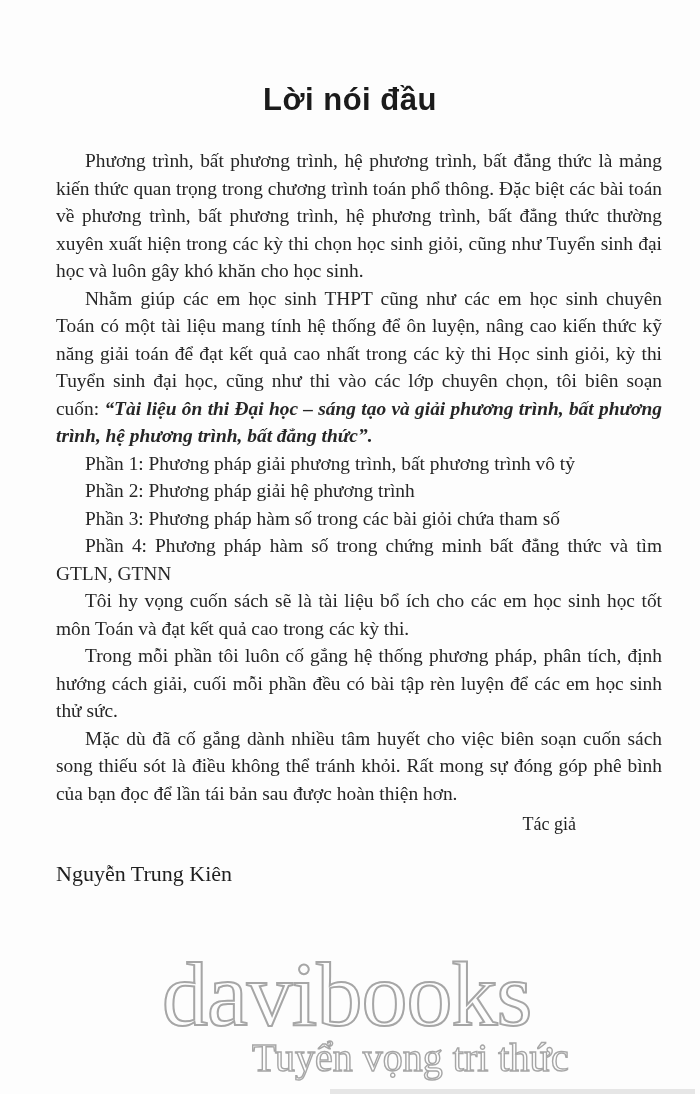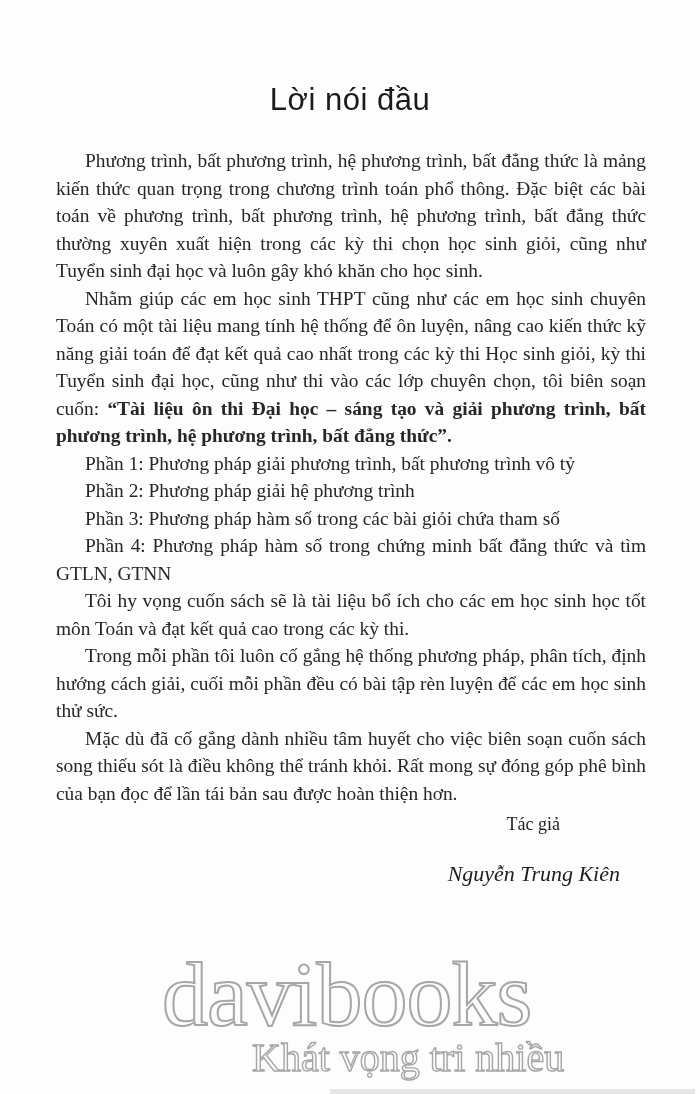--- a/index.html
+++ b/index.html
@@ -11,56 +11,56 @@
     margin: 0 auto;
     background: #fdfdfd;
     overflow: hidden;
     font-family: "Liberation Serif", "DejaVu Serif", serif;
     color: #222222;
   }
   .page-title {
     margin-top: 82px;
     text-align: center;
     font-family: "Liberation Sans", "DejaVu Sans", sans-serif;
-    font-weight: 400;
+    font-weight: 700;
     font-size: 31px;
     letter-spacing: 0.5px;
     color: #1b1b1b;
   }
   .body-text {
     position: absolute;
     left: 56px;
-    right: 54px;
+    right: 38px;
     top: 147px;
     font-size: 19.4px;
     line-height: 27.5px;
     text-align: justify;
     color: #262626;
   }
   .body-text p {
     text-indent: 29px;
     margin: 0;
   }
   .book-title-em {
     font-weight: bold;
+    font-style: italic;
   }
   .signature-label {
     text-align: right;
     padding-right: 86px;
     margin-top: 4px;
     font-size: 18px;
     color: #1e1e1e;
   }
   .signature-name {
-    text-align: right;
+    text-align: left;
     padding-right: 26px;
     margin-top: 21px;
     font-size: 22px;
     color: #1e1e1e;
-    font-style: italic;
   }
   .watermark {
     position: absolute;
     left: 0; right: 0;
     top: 948px;
     pointer-events: none;
   }
   .watermark-brand {
     position: absolute;
     left: 162px;
@@ -109,18 +109,18 @@
     <p>Tôi hy vọng cuốn sách sẽ là tài liệu bổ ích cho các em học sinh học tốt môn Toán và đạt kết quả cao trong các kỳ thi.</p>
     <p>Trong mỗi phần tôi luôn cố gắng hệ thống phương pháp, phân tích, định hướng cách giải, cuối mỗi phần đều có bài tập rèn luyện để các em học sinh thử sức.</p>
     <p>Mặc dù đã cố gắng dành nhiều tâm huyết cho việc biên soạn cuốn sách song thiếu sót là điều không thể tránh khỏi. Rất mong sự đóng góp phê bình của bạn đọc để lần tái bản sau được hoàn thiện hơn.</p>
 
     <div class="signature-label">Tác giả</div>
     <div class="signature-name">Nguyễn Trung Kiên</div>
   </div>
 
   <div class="watermark">
     <div class="watermark-brand">davibooks</div>
-    <div class="watermark-slogan">Khát vọng tri nhiều</div>
+    <div class="watermark-slogan">Tuyển vọng tri thức</div>
   </div>
 
   <div class="scan-strip"></div>
 
 </div>
 
 </body></html>

